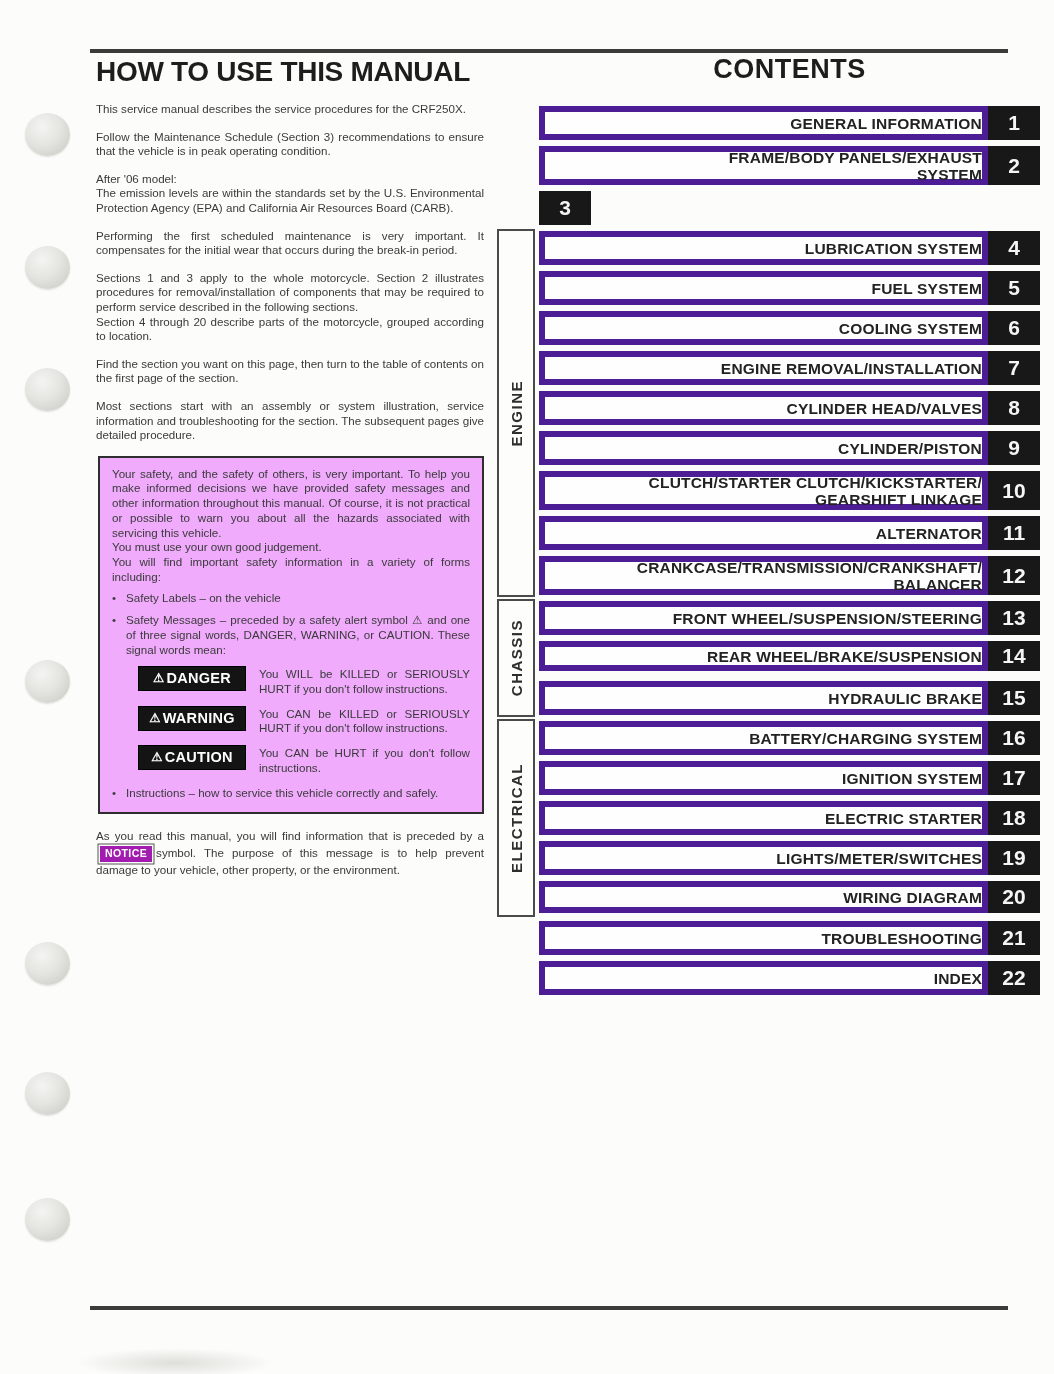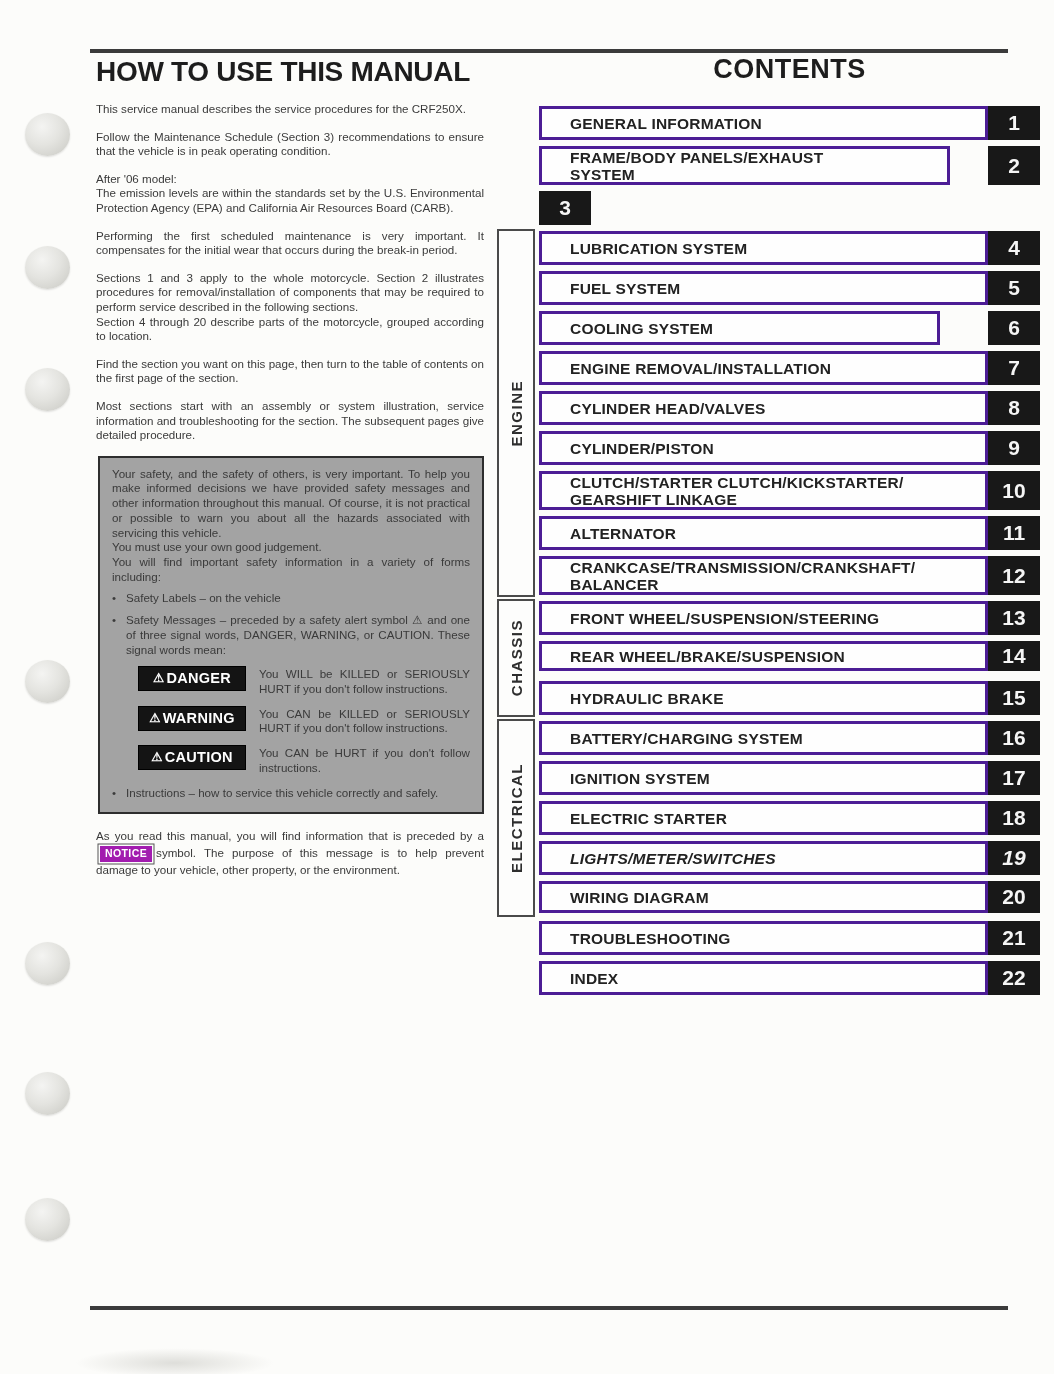--- a/index.html
+++ b/index.html
@@ -26,21 +26,21 @@
   .leftcol{position:absolute;left:96px;top:56px;width:388px;}
   .page-title{
     margin:0 0 14px 0;font-size:28px;font-weight:bold;color:#1d1d1d;
     letter-spacing:-0.3px;white-space:nowrap;
   }
   .body-p{margin:0 0 13px 0;font-size:11.6px;line-height:1.26;text-align:justify;color:#3a3a3a;}
   .pline{display:block;}
 
   .safety-box{
     border:2px solid #2e2e2e;padding:9px 12px 10px 12px;margin:5px 0 0 2px;
-    background:#a3a3a3;
+    background:#f0abfc;
   }
   .safety-box .pline{font-size:11.6px;line-height:1.27;text-align:justify;}
   .bullet-item{display:flex;margin-top:7px;font-size:11.6px;line-height:1.27;}
   .bullet-dot{width:14px;flex:0 0 14px;text-align:left;}
   .bullet-text{flex:1;text-align:justify;}
   .signal-row{display:flex;align-items:flex-start;gap:13px;margin:9px 0 9px 26px;}
   .signal-label{
     flex:0 0 98px;background:#141414;color:#ffffff;border:1px solid #000;
     font-weight:bold;font-size:14.5px;letter-spacing:0.3px;
     display:flex;align-items:center;justify-content:center;gap:2px;
@@ -57,23 +57,23 @@
     box-shadow:0 0 0 1.5px #fdfdfc, 0 0 0 2.5px #555;
   }
 
   
   .contents-heading{
     position:absolute;left:539px;top:54px;width:501px;margin:0;
     text-align:center;font-size:27px;font-weight:bold;color:#1d1d1d;letter-spacing:0.5px;
   }
   .toc-row{position:absolute;display:flex;left:539px;width:501px;}
   .toc-label{
-    flex:1;background:#fefefe;border:3px solid #4c1d95;
+    flex:1;background:#fefefe;border:6px solid #4c1d95;
     display:flex;flex-direction:column;justify-content:center;
-    padding-left:28px;box-sizing:border-box;
+    padding-left:28px;box-sizing:border-box;align-items:flex-end;
   }
   .toc-label .tline{
     display:block;font-weight:bold;font-size:15.5px;line-height:17px;
     color:#222;letter-spacing:0.2px;
   }
   .toc-num{
     flex:0 0 52px;background:#181818;color:#f5f5f5;
     display:flex;align-items:center;justify-content:center;
     font-size:21px;font-weight:bold;
   }
@@ -181,21 +181,21 @@
   </div>
 
   <h2 class="contents-heading">CONTENTS</h2>
   <div>
       <div class="toc-row" style="top: 106px; height: 34px;">
         <div class="toc-label">
           <span class="tline">GENERAL INFORMATION</span>
         </div>
         <div class="toc-num">1</div>
       </div>
-      <div class="toc-row" style="top: 146px; height: 39px; gap: 38px;">
+      <div class="toc-row" style="top: 146px; height: 39px;">
         <div class="toc-label">
           <span class="tline">FRAME/BODY PANELS/EXHAUST</span>
           <span class="tline">SYSTEM</span>
         </div>
         <div class="toc-num">2</div>
       </div>
       <div class="toc-row" style="top: 191px; height: 34px;">
         <div class="toc-num">3</div>
       </div>
       <div class="toc-row" style="top: 231px; height: 34px;">
@@ -203,21 +203,21 @@
           <span class="tline">LUBRICATION SYSTEM</span>
         </div>
         <div class="toc-num">4</div>
       </div>
       <div class="toc-row" style="top: 271px; height: 34px;">
         <div class="toc-label">
           <span class="tline">FUEL SYSTEM</span>
         </div>
         <div class="toc-num">5</div>
       </div>
-      <div class="toc-row" style="top: 311px; height: 34px; gap: 48px;">
+      <div class="toc-row" style="top: 311px; height: 34px;">
         <div class="toc-label">
           <span class="tline">COOLING SYSTEM</span>
         </div>
         <div class="toc-num">6</div>
       </div>
       <div class="toc-row" style="top: 351px; height: 34px;">
         <div class="toc-label">
           <span class="tline">ENGINE REMOVAL/INSTALLATION</span>
         </div>
         <div class="toc-num">7</div>
@@ -283,21 +283,21 @@
           <span class="tline">IGNITION SYSTEM</span>
         </div>
         <div class="toc-num">17</div>
       </div>
       <div class="toc-row" style="top: 801px; height: 34px;">
         <div class="toc-label">
           <span class="tline">ELECTRIC STARTER</span>
         </div>
         <div class="toc-num">18</div>
       </div>
-      <div class="toc-row" style="top: 841px; height: 34px; font-style: italic;">
+      <div class="toc-row" style="top: 841px; height: 34px;">
         <div class="toc-label">
           <span class="tline">LIGHTS/METER/SWITCHES</span>
         </div>
         <div class="toc-num">19</div>
       </div>
       <div class="toc-row" style="top: 881px; height: 32px;">
         <div class="toc-label">
           <span class="tline">WIRING DIAGRAM</span>
         </div>
         <div class="toc-num">20</div>

